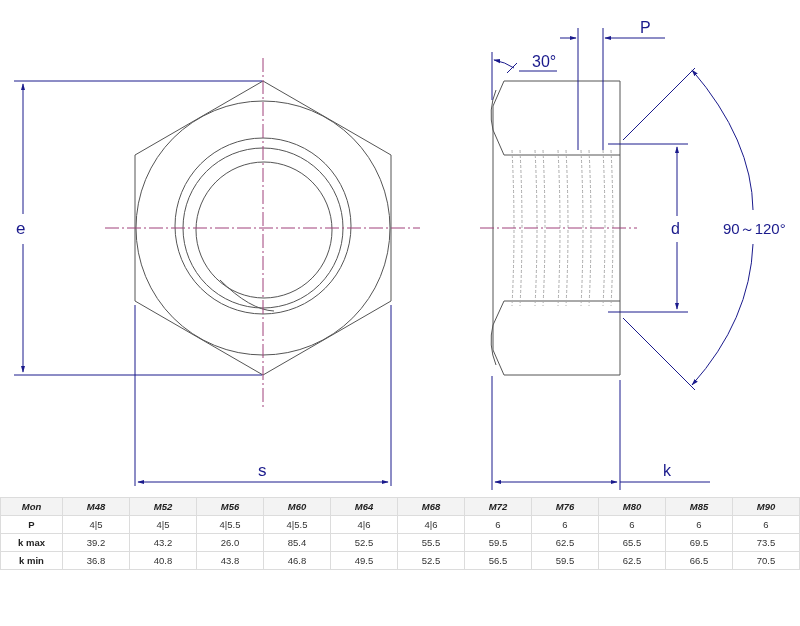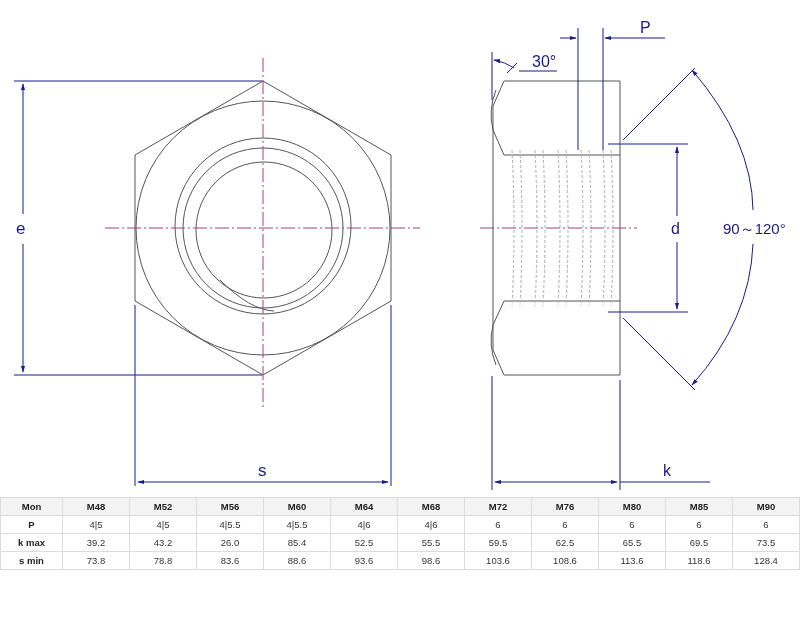--- a/index.html
+++ b/index.html
@@ -1,20 +1,20 @@
 <!DOCTYPE html>
 <html><head>
 <meta charset="utf-8">
 <style>
   html, body { margin:0; padding:0; background:#fff; }
   body { width:800px; height:626px; position:relative; overflow:hidden; font-family:"Liberation Sans", sans-serif; }
   #drawing { position:absolute; left:0; top:0; width:800px; height:496px; }
   #spec-table { position:absolute; left:0; top:497px; width:800px; border-collapse:collapse; table-layout:fixed; }
   #spec-table td, #spec-table th { border:1px solid #dcdcdc; height:17px; padding:0; font-size:9.5px; text-align:center; color:#333; font-weight:normal; }
-  #spec-table tr.hdr th { background:#f3f3f3; font-weight:bold; color:#222; }
+  #spec-table tr.hdr th { background:#f3f3f3; font-weight:bold; color:#222;font-style:italic; }
   #spec-table td.rowlabel { font-weight:bold; color:#222; background:#fff; }
   .dimtext { font-family:"Liberation Sans", sans-serif; fill:#1a1a8c; }
 </style>
 </head>
 <body>
 
 <svg id="drawing" viewBox="0 0 800 496" xmlns="http://www.w3.org/2000/svg">
   <defs>
     <marker id="arr" viewBox="0 0 10 10" refX="9" refY="5" markerWidth="7" markerHeight="7" orient="auto-start-reverse">
       <path d="M0,2 L10,5 L0,8 z" fill="#1a1a8c"></path>
@@ -159,27 +159,27 @@
         <td>85.4</td>
         <td>52.5</td>
         <td>55.5</td>
         <td>59.5</td>
         <td>62.5</td>
         <td>65.5</td>
         <td>69.5</td>
         <td>73.5</td>
       </tr>
       <tr>
-        <td class="rowlabel">s min</td>
-        <td>73.8</td>
-        <td>78.8</td>
-        <td>83.6</td>
-        <td>88.6</td>
-        <td>93.6</td>
-        <td>98.6</td>
-        <td>103.6</td>
-        <td>108.6</td>
-        <td>113.6</td>
-        <td>118.6</td>
-        <td>128.4</td>
+        <td class="rowlabel">k min</td>
+        <td>36.8</td>
+        <td>40.8</td>
+        <td>43.8</td>
+        <td>46.8</td>
+        <td>49.5</td>
+        <td>52.5</td>
+        <td>56.5</td>
+        <td>59.5</td>
+        <td>62.5</td>
+        <td>66.5</td>
+        <td>70.5</td>
       </tr>
     </tbody>
 </table>
 
 </body></html>

